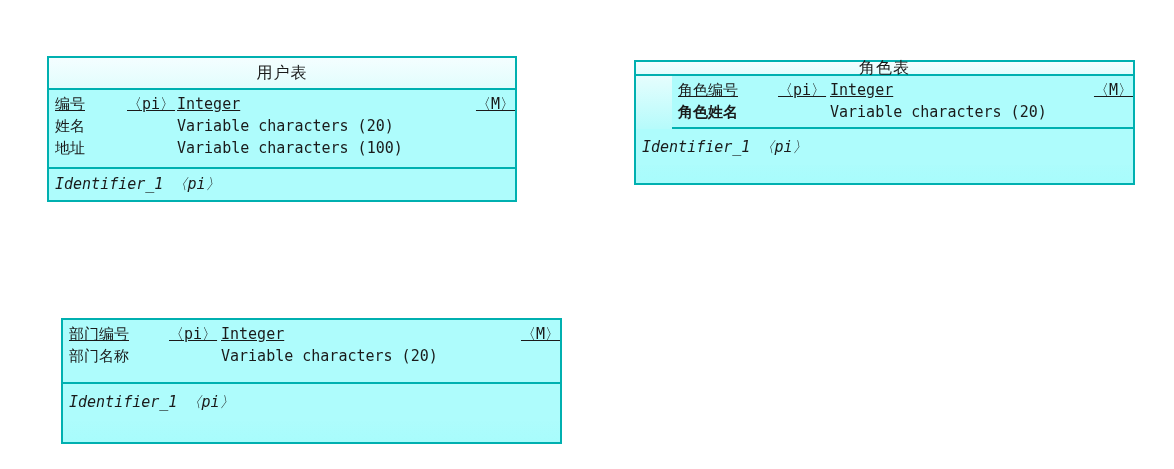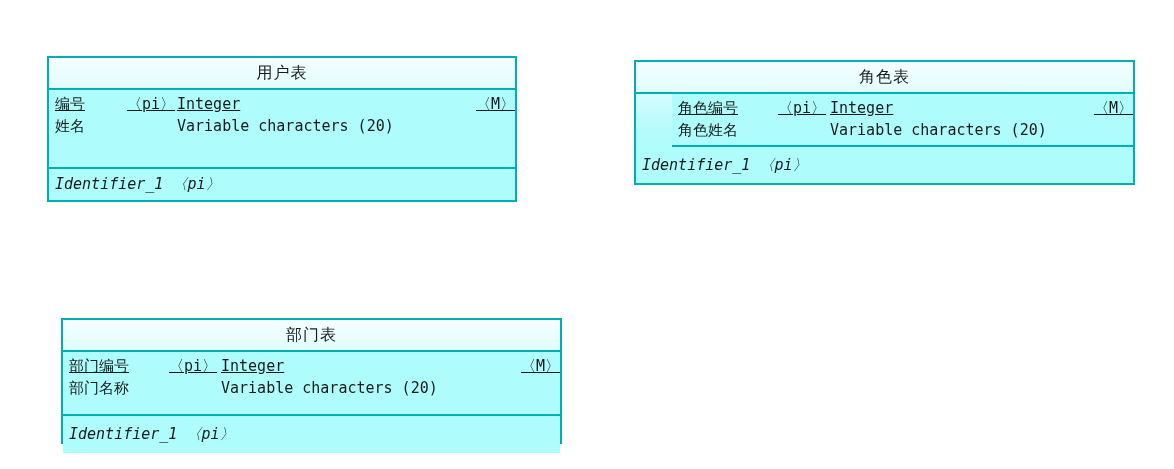--- a/index.html
+++ b/index.html
@@ -78,37 +78,37 @@
 </style>
 </head>
 <body>
 
 <div id="canvas">
     <div class="entity" style="left: 47px; top: 56px; width: 470px; height: 146px;">
       <div class="entity-title" style="height: 32px;">用户表</div>
       <div class="entity-attrs" style="height: 79px;">
         <div class="attr-row pk"><span class="col-name" style="width: 72px;">编号</span><span class="col-pi" style="width: 50px;">〈pi〉</span><span class="col-type">Integer</span><span class="col-m">〈M〉</span></div>
         <div class="attr-row"><span class="col-name" style="width: 72px;">姓名</span><span class="col-pi" style="width: 50px;"></span><span class="col-type">Variable characters (20)</span><span class="col-m"></span></div>
+        <div class="attr-row"><span class="col-name" style="width: 72px;">地址</span><span class="col-pi" style="width: 50px;"></span><span class="col-type">Variable characters (100)</span><span class="col-m"></span></div>
       </div>
       <div class="entity-ident" style="height: 31px;">
         <span class="ident-text">Identifier_1 〈pi〉</span>
       </div>
     </div>
     <div class="entity" style="left: 634px; top: 60px; width: 501px; height: 125px;">
-      <div class="entity-title" style="height: 32px;">角色表</div>
+      <div class="entity-title" style="height: 14px;">角色表</div>
       <div class="entity-attrs" style="height: 53px; margin-left: 36px;">
         <div class="attr-row pk"><span class="col-name" style="width: 100px;">角色编号</span><span class="col-pi" style="width: 52px;">〈pi〉</span><span class="col-type">Integer</span><span class="col-m">〈M〉</span></div>
-        <div class="attr-row"><span class="col-name" style="width: 100px;">角色姓名</span><span class="col-pi" style="width: 52px;"></span><span class="col-type">Variable characters (20)</span><span class="col-m"></span></div>
+        <div class="attr-row"><span class="col-name" style="width: 100px; font-weight: bold;">角色姓名</span><span class="col-pi" style="width: 52px;"></span><span class="col-type">Variable characters (20)</span><span class="col-m"></span></div>
       </div>
       <div class="entity-ident" style="height: 36px;">
         <span class="ident-text">Identifier_1 〈pi〉</span>
       </div>
     </div>
     <div class="entity" style="left: 61px; top: 318px; width: 501px; height: 126px;">
-      <div class="entity-title" style="height: 32px;">部门表</div>
       <div class="entity-attrs" style="height: 64px;">
         <div class="attr-row pk"><span class="col-name" style="width: 100px;">部门编号</span><span class="col-pi" style="width: 52px;">〈pi〉</span><span class="col-type">Integer</span><span class="col-m">〈M〉</span></div>
         <div class="attr-row"><span class="col-name" style="width: 100px;">部门名称</span><span class="col-pi" style="width: 52px;"></span><span class="col-type">Variable characters (20)</span><span class="col-m"></span></div>
       </div>
       <div class="entity-ident" style="height: 37px;">
         <span class="ident-text">Identifier_1 〈pi〉</span>
       </div>
     </div>
   </div>
 

